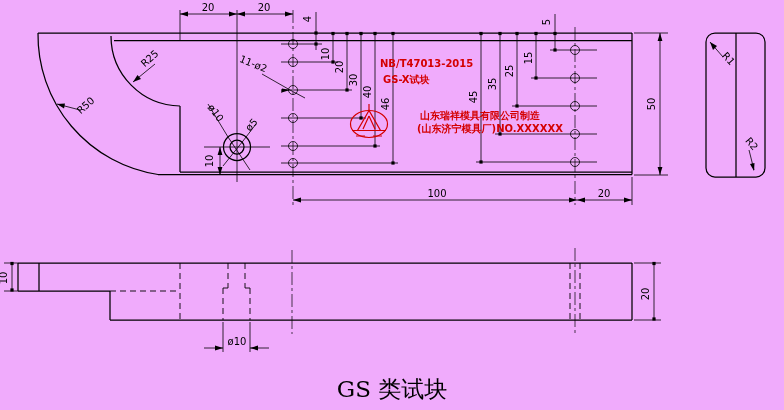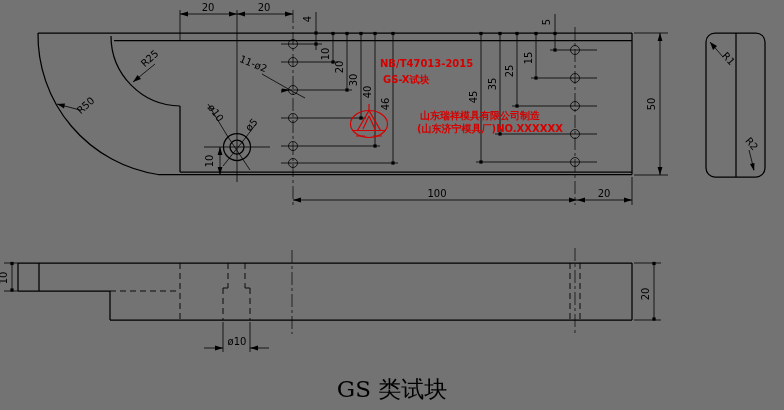--- a/index.html
+++ b/index.html
@@ -1,16 +1,16 @@
 <!DOCTYPE html>
 <html><head>
 <meta charset="utf-8">
 <style>
   html,body{margin:0;padding:0;background:#ffffff;}
-  .canvas{position:relative;width:784px;height:410px;background:#737373;overflow:hidden;
+  .canvas{position:relative;width:784px;height:410px;background:#f0abfc;overflow:hidden;
           font-family:"DejaVu Sans",sans-serif;}
   svg{position:absolute;left:0;top:0;}
   svg text{fill:#000;font-family:"DejaVu Sans",sans-serif;font-size:10px;}
   .outline{stroke:#000;stroke-width:1.25;fill:none;}
   .thin{stroke:#000;stroke-width:0.8;fill:none;}
   .hid{stroke:#000;stroke-width:0.9;fill:none;stroke-dasharray:6,4;}
   .cl{stroke:#000;stroke-width:0.7;fill:none;stroke-dasharray:13,3,3,3;}
   .arr{fill:#000;stroke:none;}
   .sq{fill:#000;stroke:none;}
   .red-ln{stroke:#d40000;stroke-width:1.2;fill:none;}

